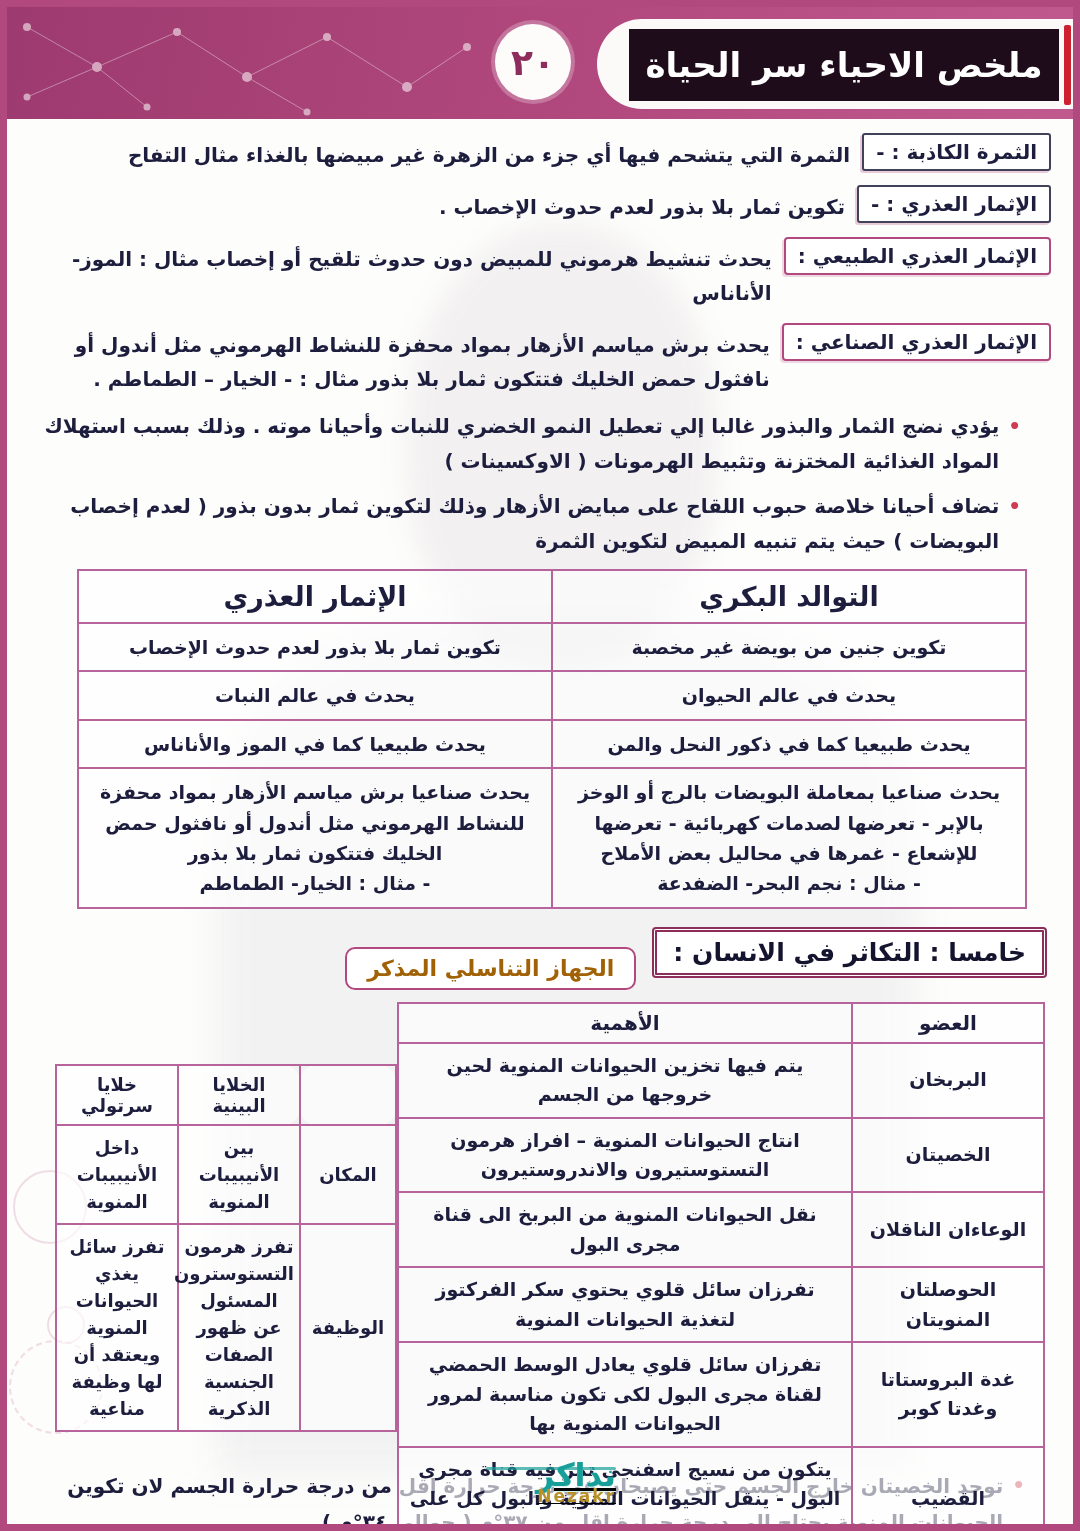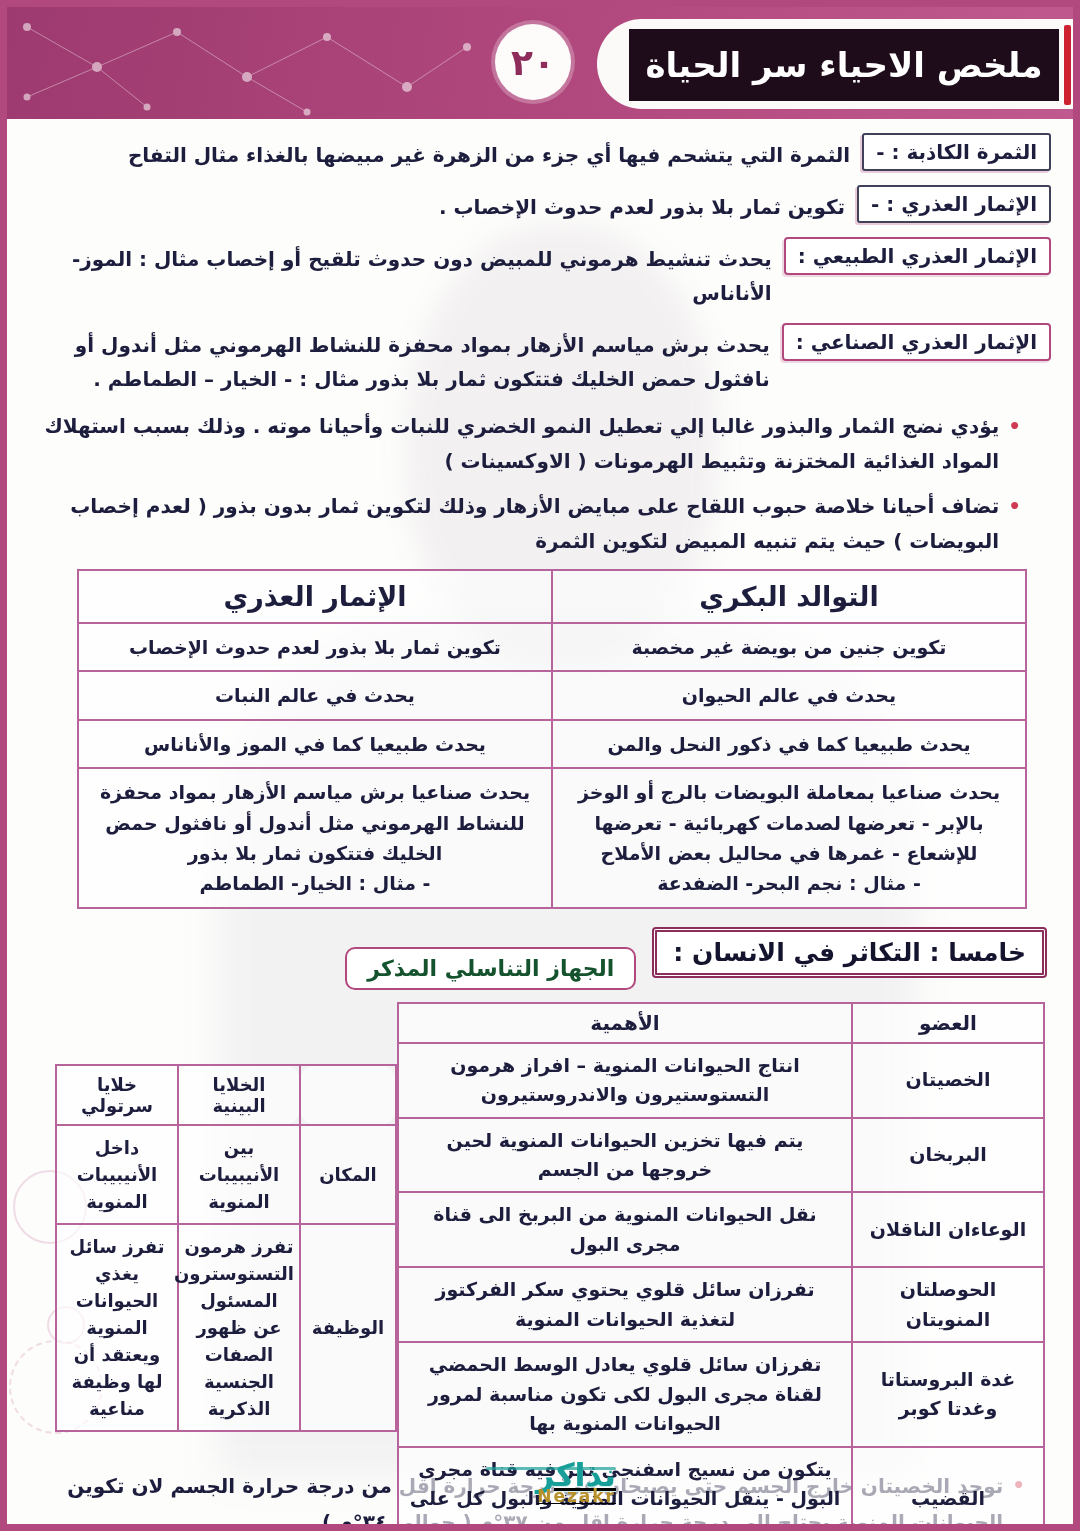--- a/index.html
+++ b/index.html
@@ -56,21 +56,21 @@
   .preline{white-space:pre-line;}
 
   .cmp-table{width:950px;margin:6px 28px 0 0;font-size:19px;}
   .cmp-table th{font-size:27px;padding:10px;}
   .cmp-table td{line-height:1.6;}
 
   .section-row{display:flex;align-items:flex-start;gap:16px;margin:18px 8px 0 0;}
   .section-title{border:5px double #8c2d5c;background:#fff;padding:6px 16px;border-radius:4px;
     font-size:25px;font-weight:bold;color:#14142e;}
   .sub-title{border:2.5px solid #b2497e;background:#fff;padding:7px 20px;border-radius:10px;
-    font-size:22px;font-weight:bold;color:#14532d;margin-top:20px;}
+    font-size:22px;font-weight:bold;color:#a16207;margin-top:20px;}
 
   .tables-area{position:relative;height:458px;margin-top:12px;}
   .organs-table{position:absolute;right:10px;top:0;width:648px;font-size:19px;}
   .organs-table th{font-size:20px;padding:7px;margin-left:8px;}
   .organs-table td{line-height:1.55;padding:7px 9px;}
   .cells-table{position:absolute;left:30px;top:62px;width:342px;font-size:18px;}
   .cells-table th{padding:8px 4px;border-radius:16px;}
   .cells-table td{line-height:1.5;padding:8px 5px;}
 
   .bottom-notes{margin-top:8px;}
@@ -201,26 +201,26 @@
         <colgroup>
             <col style="width:192px">
             <col>
           </colgroup>
         <tbody>
             <tr>
           <th>العضو</th>
           <th>الأهمية</th>
         </tr>
         <tr>
+          <td>البربخان</td>
+          <td>يتم فيها تخزين الحيوانات المنوية لحين خروجها من الجسم</td>
+        </tr>
+        <tr>
           <td>الخصيتان</td>
           <td>انتاج الحيوانات المنوية – افراز هرمون التستوستيرون والاندروستيرون</td>
-        </tr>
-        <tr>
-          <td>البربخان</td>
-          <td>يتم فيها تخزين الحيوانات المنوية لحين خروجها من الجسم</td>
         </tr>
         <tr>
           <td>الوعاءان الناقلان</td>
           <td>نقل الحيوانات المنوية من البربخ الى قناة مجرى البول</td>
         </tr>
         <tr>
           <td>الحوصلتان المنويتان</td>
           <td>تفرزان سائل قلوي يحتوي سكر الفركتوز لتغذية الحيوانات المنوية</td>
         </tr>
         <tr>

